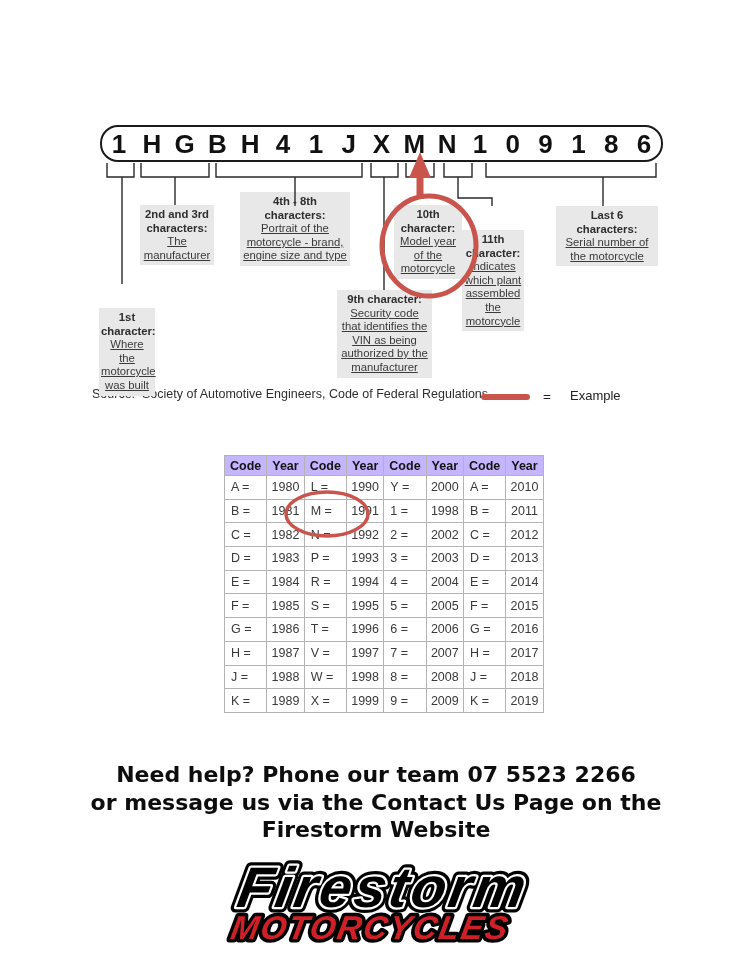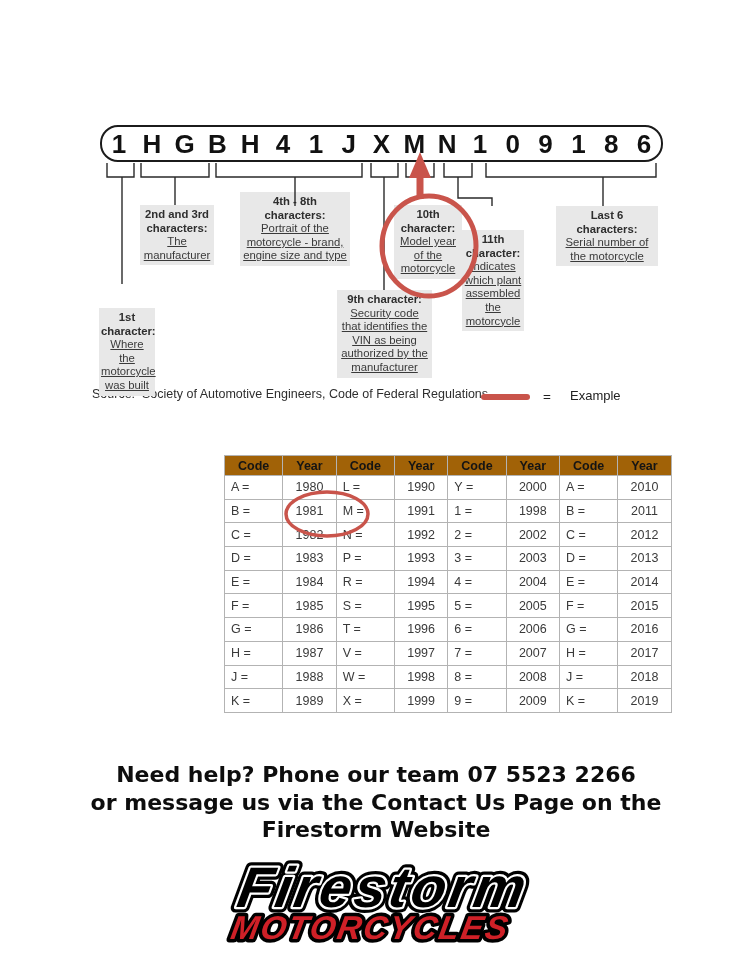--- a/index.html
+++ b/index.html
@@ -43,22 +43,22 @@
   }
   .legend-equals { position:absolute; left:543px; top:389px; font-size:13.5px; color:#222; }
   .legend-label  { position:absolute; left:570px; top:388px; font-size:13px; color:#222; }
   
   .year-table {
     position:absolute; left:224px; top:455px; border-collapse:collapse;
     font-size:12.5px; color:#3a3a3a; z-index:1;
   }
   .year-table th, .year-table td { border:1px solid #b3b3b3; }
   .year-table th {
-    font-weight:bold; color:#141414; background:#a16207;
-    height:20px; padding:1px 13px; text-align:left; font-size:12.5px;
+    font-weight:bold; color:#141414; background:#c4b5fd;
+    height:20px; padding:1px 5px; text-align:left; font-size:12.5px;
   }
   .year-table td { height:23.7px; }
   .year-table td.code { text-align:left; padding-left:6px; width:36px; }
   .year-table td.year { text-align:center; width:34px; padding:0 2px; }
   
   .help-text {
     position:absolute; left:0; top:761px; width:752px; text-align:center;
     font-family:"DejaVu Sans", sans-serif; font-weight:bold;
     font-size:22px; line-height:27.5px; color:#0d0d0d; white-space:pre-line;
   }

